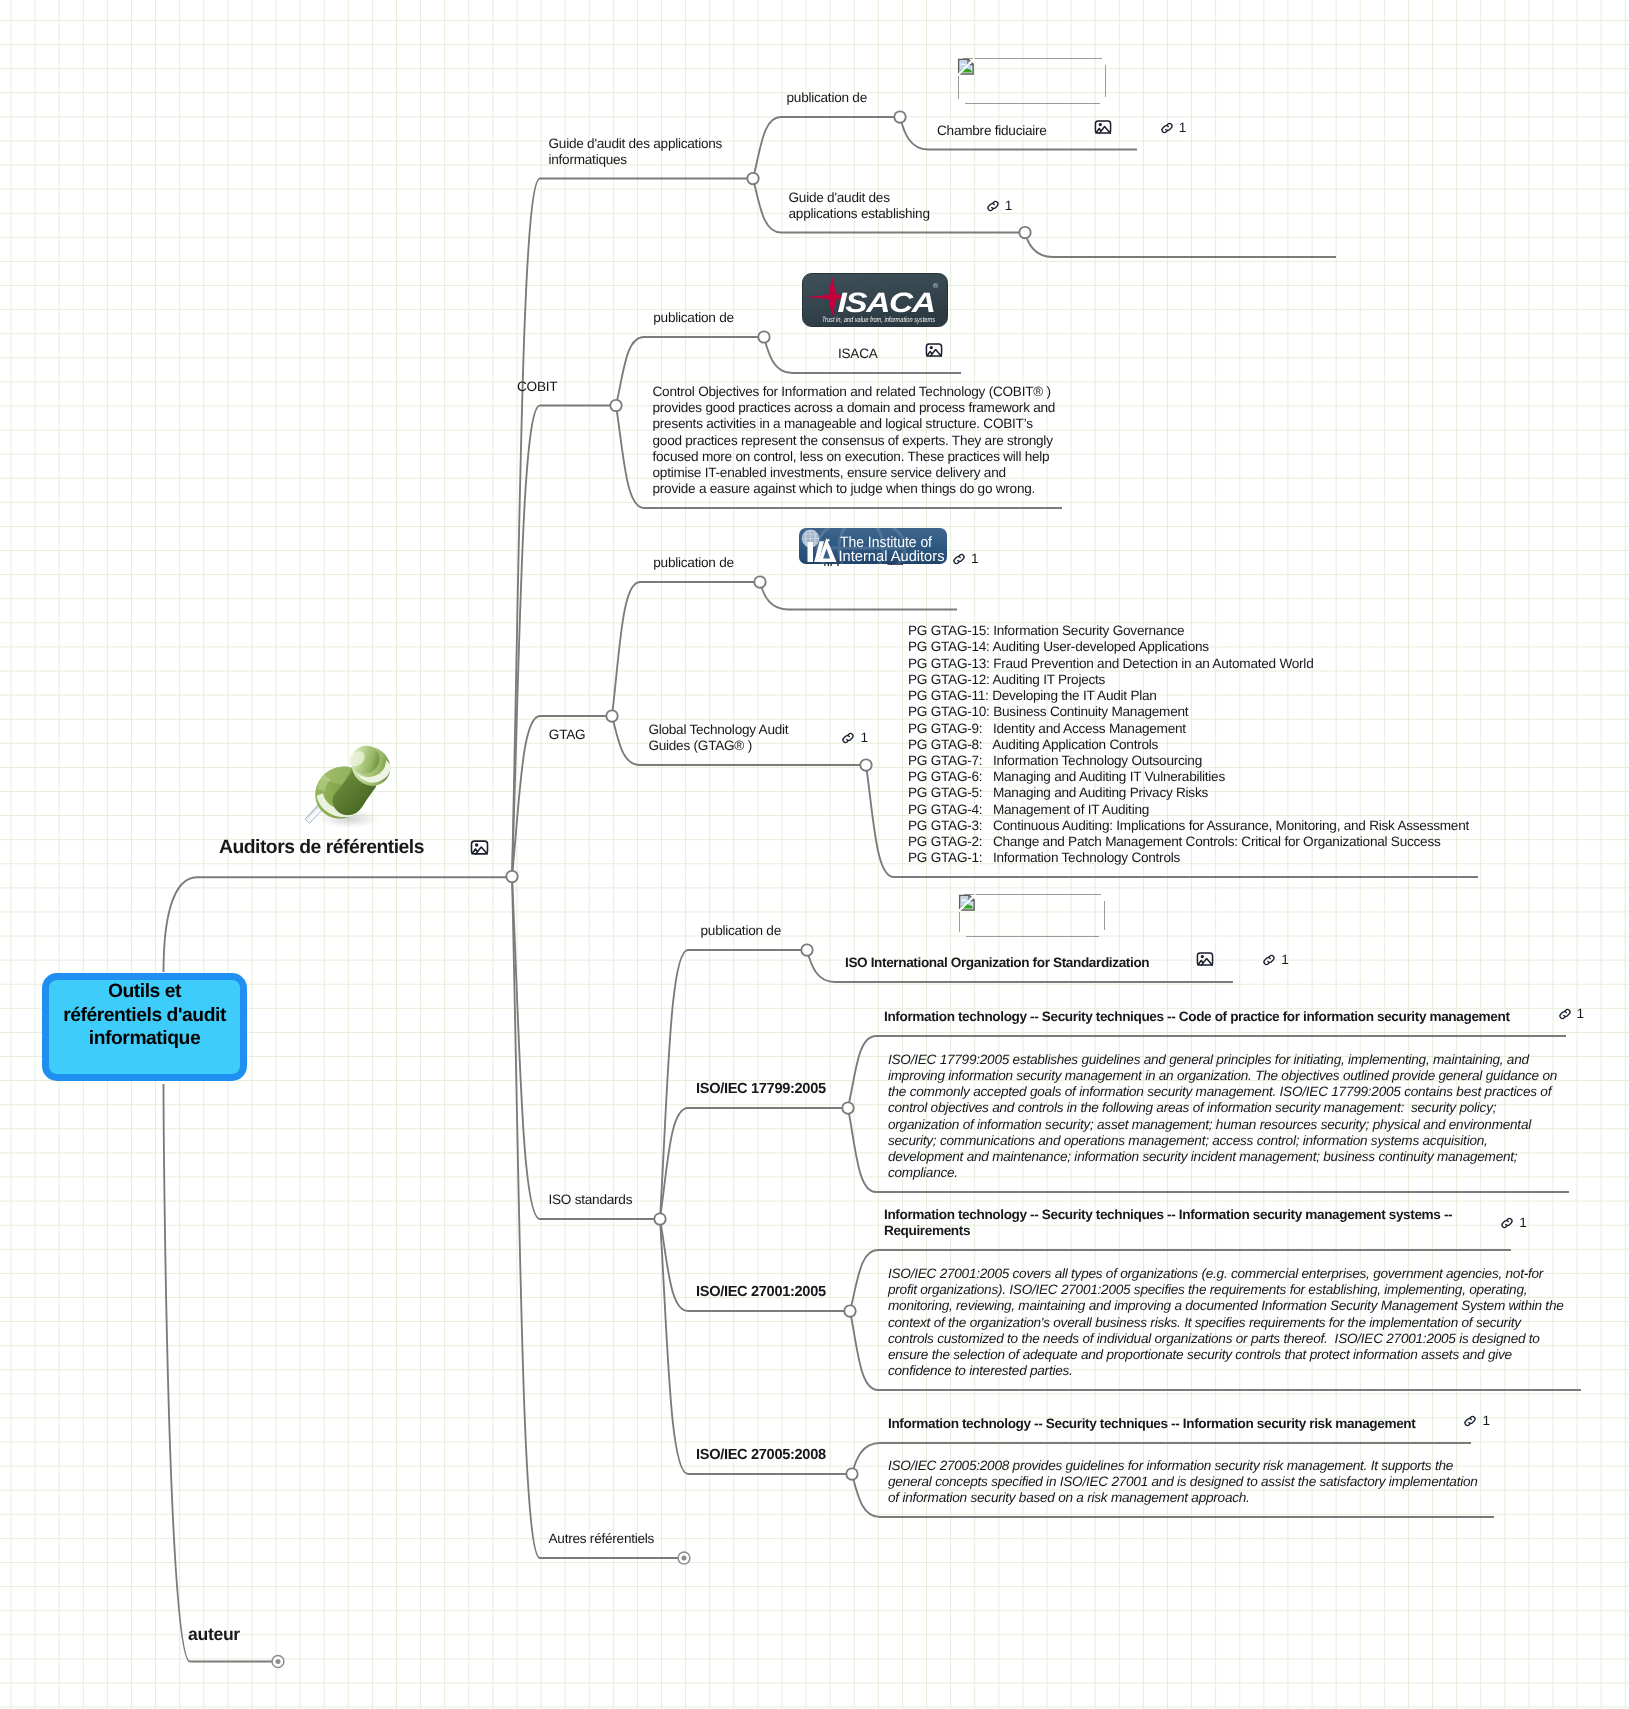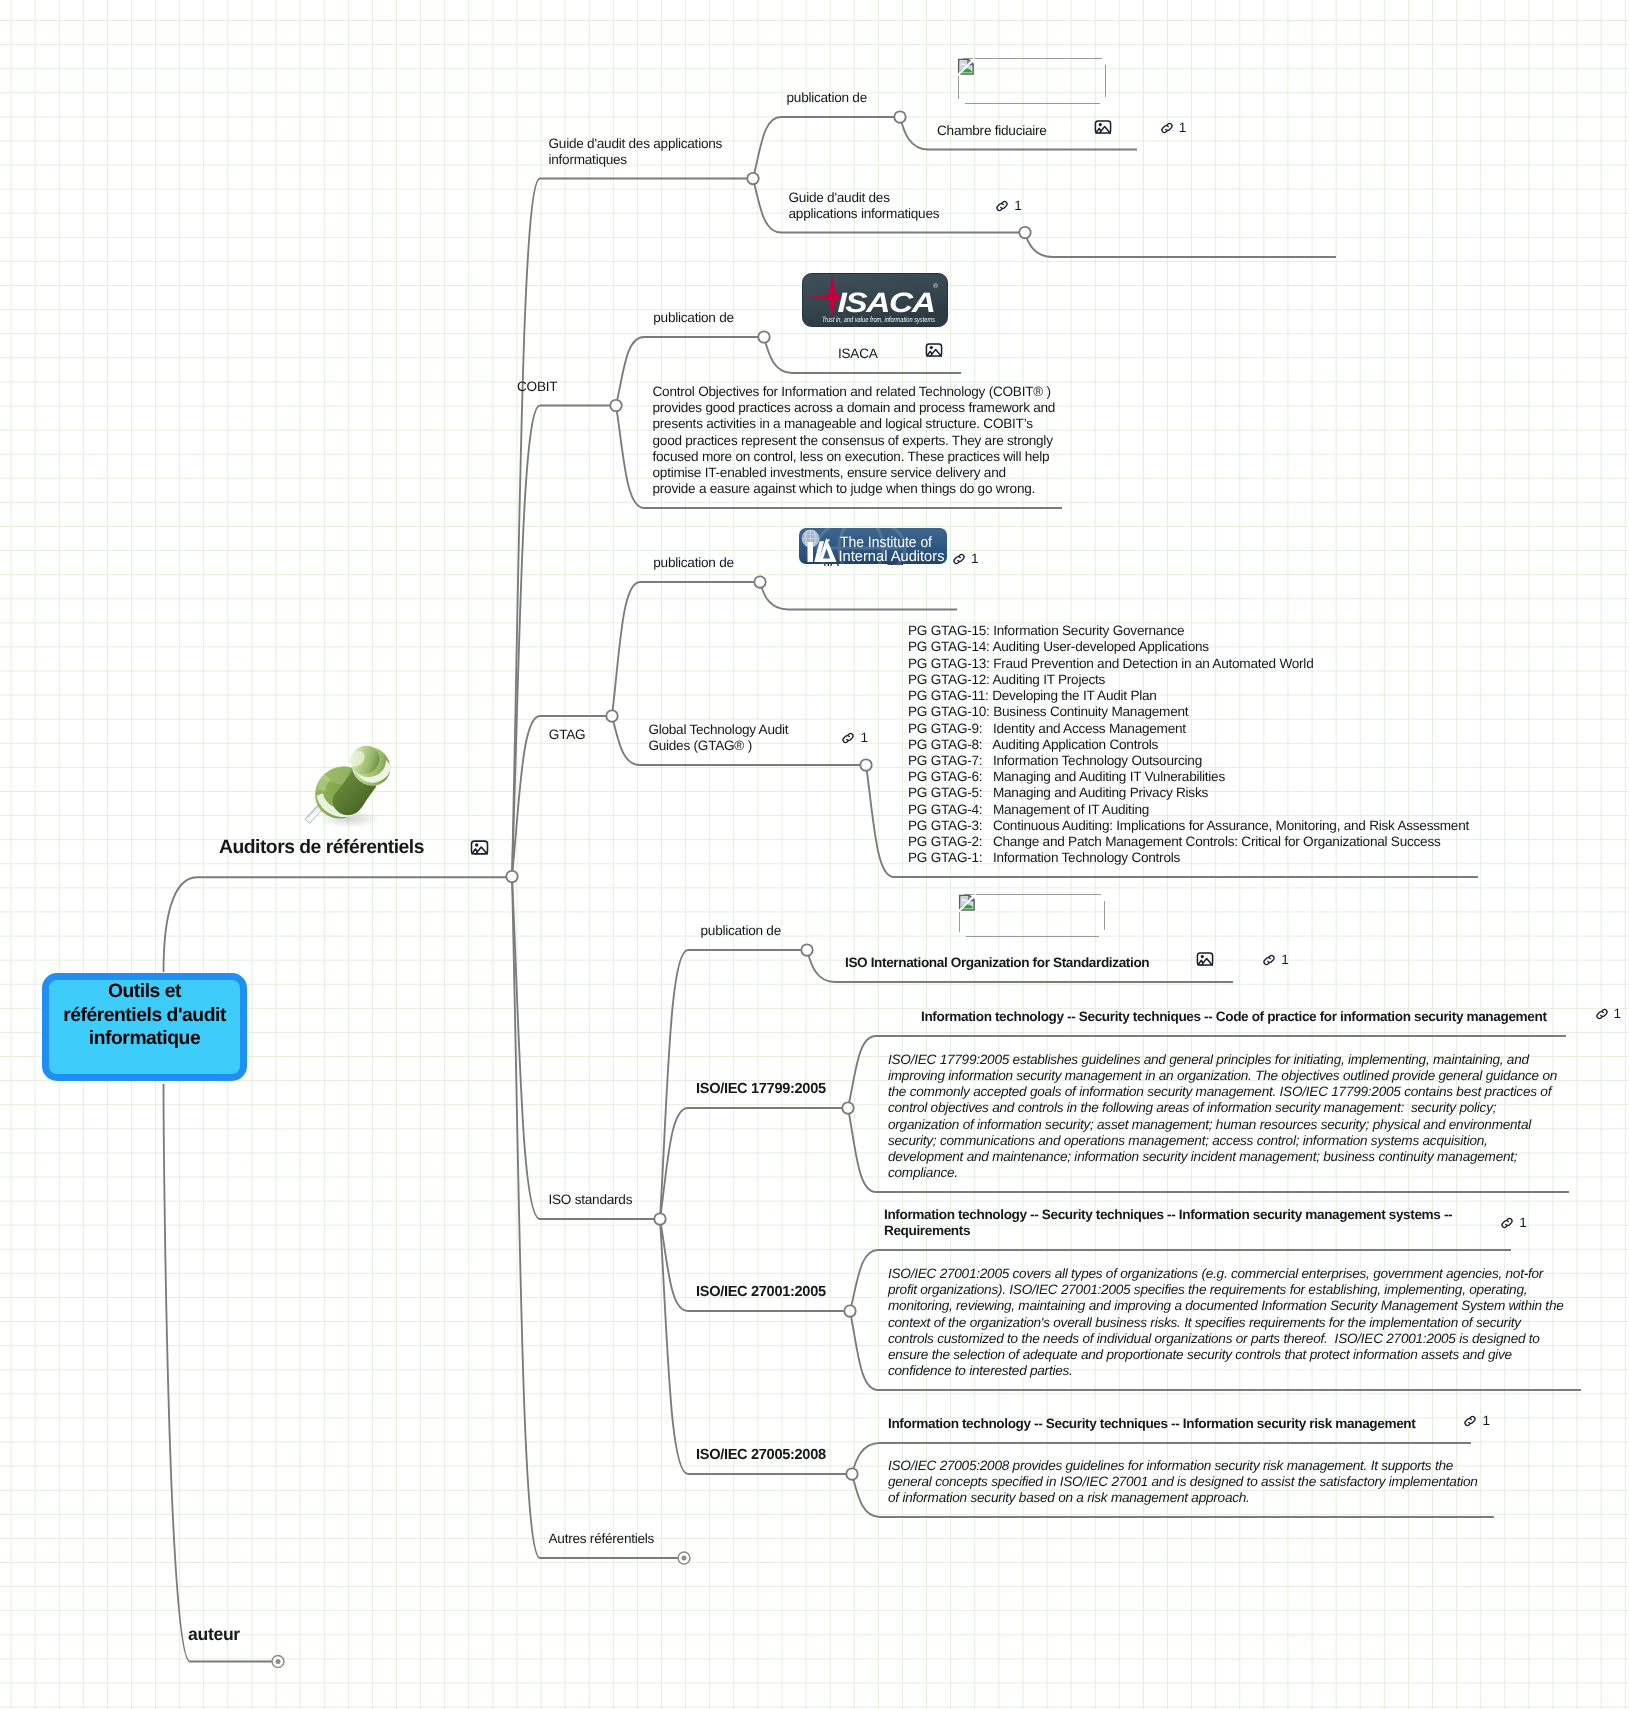--- a/index.html
+++ b/index.html
@@ -115,21 +115,21 @@
 <div class="t row" style="left:937.0px;bottom:1569.90px;"><span class="tx">Chambre fiduciaire</span><span class="ir"><svg class="icn" width="18" height="18" viewBox="0 0 24 24">
           <rect x="1.9" y="3.9" width="20.2" height="16.2" rx="3.6" fill="none" stroke="#1b1d2e" stroke-width="2.0"></rect>
           <circle cx="8.4" cy="8.8" r="2.15" fill="#1b1d2e"></circle>
           <path d="M2.6 20.0 L6.9 13.9 L9.3 17.0" fill="none" stroke="#1b1d2e" stroke-width="2.0" stroke-linejoin="round" stroke-linecap="round"></path>
           <path d="M7.2 20.2 L14.2 11.4 L21.8 20.2" fill="none" stroke="#1b1d2e" stroke-width="2.0" stroke-linejoin="round" stroke-linecap="round"></path>
         </svg></span><span class="ir"><svg class="icn" width="16" height="16" viewBox="0 0 24 24">
           <path d="M10.0 14.1 a3.75 3.75 0 0 0 5.65 .4 l2.85 -2.85 a3.75 3.75 0 0 0 -5.3 -5.3 l-1.6 1.6" fill="none" stroke="#1b1d2e" stroke-width="1.95" stroke-linecap="round"></path>
           <path d="M14.0 9.9 a3.75 3.75 0 0 0 -5.65 -.4 l-2.85 2.85 a3.75 3.75 0 0 0 5.3 5.3 l1.6 -1.6" fill="none" stroke="#1b1d2e" stroke-width="1.95" stroke-linecap="round"></path>
         </svg><span class="cnt">1</span></span></div>
 <div class="t row" style="left:788.5px;bottom:1486.90px;align-items:center;"><span class="tx ml">Guide d'audit des
-applications informatiques</span><span class="ir" style="margin-left:22px"><svg class="icn" width="16" height="16" viewBox="0 0 24 24">
+applications establishing</span><span class="ir" style="margin-left:22px"><svg class="icn" width="16" height="16" viewBox="0 0 24 24">
           <path d="M10.0 14.1 a3.75 3.75 0 0 0 5.65 .4 l2.85 -2.85 a3.75 3.75 0 0 0 -5.3 -5.3 l-1.6 1.6" fill="none" stroke="#1b1d2e" stroke-width="1.95" stroke-linecap="round"></path>
           <path d="M14.0 9.9 a3.75 3.75 0 0 0 -5.65 -.4 l-2.85 2.85 a3.75 3.75 0 0 0 5.3 5.3 l1.6 -1.6" fill="none" stroke="#1b1d2e" stroke-width="1.95" stroke-linecap="round"></path>
         </svg><span class="cnt">1</span></span></div>
 <div class="t row" style="left:838.0px;bottom:1346.40px;"><span class="tx">ISACA</span><span class="ir"><svg class="icn" width="18" height="18" viewBox="0 0 24 24">
           <rect x="1.9" y="3.9" width="20.2" height="16.2" rx="3.6" fill="none" stroke="#1b1d2e" stroke-width="2.0"></rect>
           <circle cx="8.4" cy="8.8" r="2.15" fill="#1b1d2e"></circle>
           <path d="M2.6 20.0 L6.9 13.9 L9.3 17.0" fill="none" stroke="#1b1d2e" stroke-width="2.0" stroke-linejoin="round" stroke-linecap="round"></path>
           <path d="M7.2 20.2 L14.2 11.4 L21.8 20.2" fill="none" stroke="#1b1d2e" stroke-width="2.0" stroke-linejoin="round" stroke-linecap="round"></path>
         </svg></span></div>
 <div class="t " style="left:652.5px;bottom:1211.40px;">Control Objectives for Information and related Technology (COBIT® )
@@ -171,21 +171,21 @@
 <div class="t row" style="left:845.0px;bottom:737.40px;"><span class="tx b">ISO International Organization for Standardization</span><span class="ir"><svg class="icn" width="18" height="18" viewBox="0 0 24 24">
           <rect x="1.9" y="3.9" width="20.2" height="16.2" rx="3.6" fill="none" stroke="#1b1d2e" stroke-width="2.0"></rect>
           <circle cx="8.4" cy="8.8" r="2.15" fill="#1b1d2e"></circle>
           <path d="M2.6 20.0 L6.9 13.9 L9.3 17.0" fill="none" stroke="#1b1d2e" stroke-width="2.0" stroke-linejoin="round" stroke-linecap="round"></path>
           <path d="M7.2 20.2 L14.2 11.4 L21.8 20.2" fill="none" stroke="#1b1d2e" stroke-width="2.0" stroke-linejoin="round" stroke-linecap="round"></path>
         </svg></span><span class="ir"><svg class="icn" width="16" height="16" viewBox="0 0 24 24">
           <path d="M10.0 14.1 a3.75 3.75 0 0 0 5.65 .4 l2.85 -2.85 a3.75 3.75 0 0 0 -5.3 -5.3 l-1.6 1.6" fill="none" stroke="#1b1d2e" stroke-width="1.95" stroke-linecap="round"></path>
           <path d="M14.0 9.9 a3.75 3.75 0 0 0 -5.65 -.4 l-2.85 2.85 a3.75 3.75 0 0 0 5.3 5.3 l1.6 -1.6" fill="none" stroke="#1b1d2e" stroke-width="1.95" stroke-linecap="round"></path>
         </svg><span class="cnt">1</span></span></div>
 <div class="t b" style="left:696.0px;bottom:610.90px;font-size:14.6px;line-height:17.4px;">ISO/IEC 17799:2005</div>
-<div class="t row" style="left:884.0px;bottom:683.40px;margin-left:37px;"><span class="tx b">Information technology -- Security techniques -- Code of practice for information security management</span><span class="ir"><svg class="icn" width="16" height="16" viewBox="0 0 24 24">
+<div class="t row" style="left:884.0px;bottom:683.40px;"><span class="tx b">Information technology -- Security techniques -- Code of practice for information security management</span><span class="ir"><svg class="icn" width="16" height="16" viewBox="0 0 24 24">
           <path d="M10.0 14.1 a3.75 3.75 0 0 0 5.65 .4 l2.85 -2.85 a3.75 3.75 0 0 0 -5.3 -5.3 l-1.6 1.6" fill="none" stroke="#1b1d2e" stroke-width="1.95" stroke-linecap="round"></path>
           <path d="M14.0 9.9 a3.75 3.75 0 0 0 -5.65 -.4 l-2.85 2.85 a3.75 3.75 0 0 0 5.3 5.3 l1.6 -1.6" fill="none" stroke="#1b1d2e" stroke-width="1.95" stroke-linecap="round"></path>
         </svg><span class="cnt">1</span></span></div>
 <div class="t i" style="left:888.0px;bottom:527.40px;">ISO/IEC 17799:2005 establishes guidelines and general principles for initiating, implementing, maintaining, and
 improving information security management in an organization. The objectives outlined provide general guidance on
 the commonly accepted goals of information security management. ISO/IEC 17799:2005 contains best practices of
 control objectives and controls in the following areas of information security management:  security policy;
 organization of information security; asset management; human resources security; physical and environmental
 security; communications and operations management; access control; information systems acquisition,
 development and maintenance; information security incident management; business continuity management;

